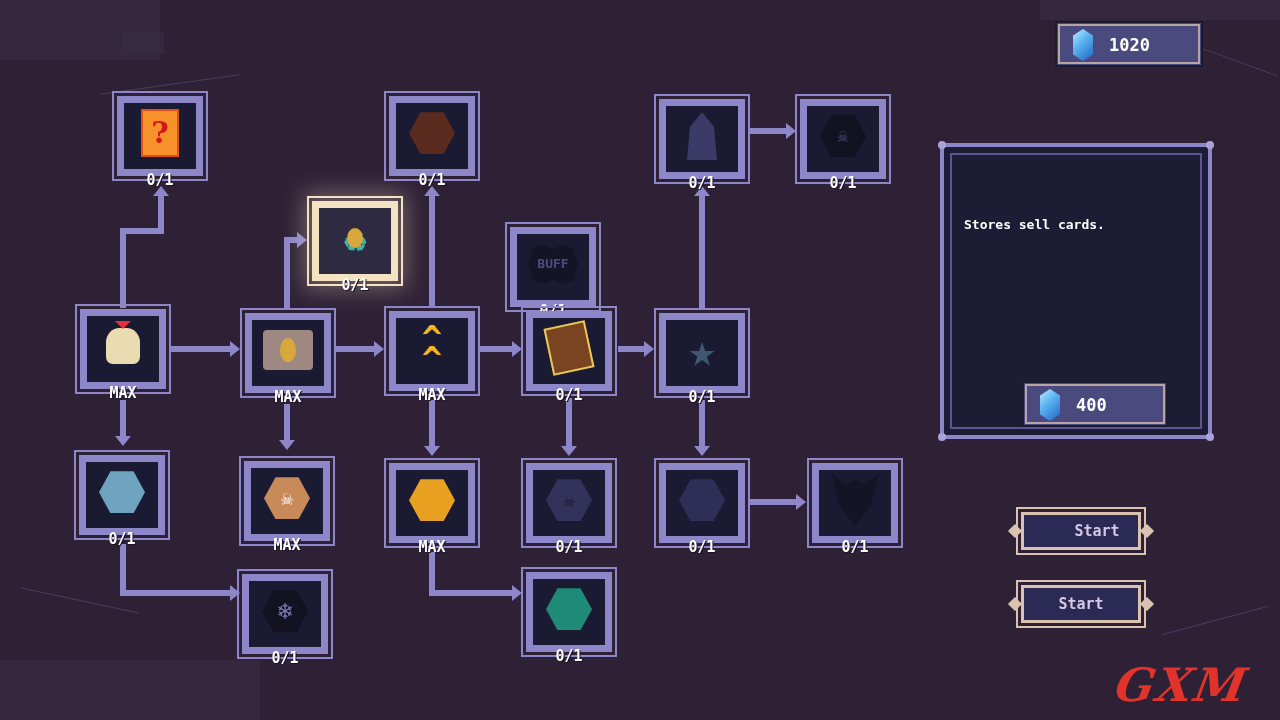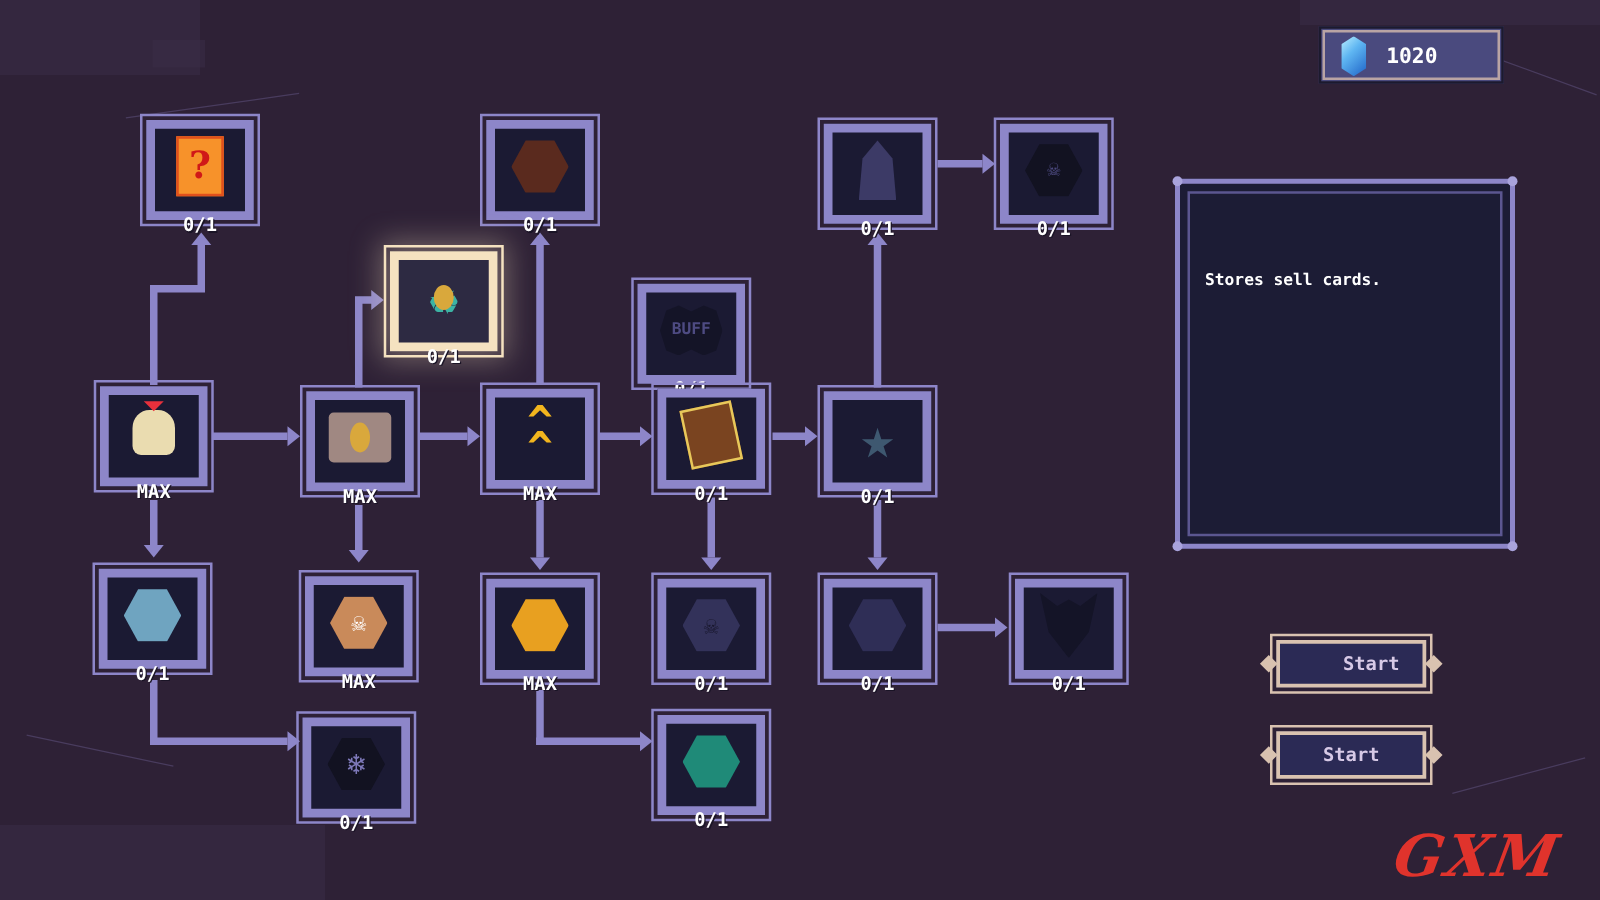--- a/index.html
+++ b/index.html
@@ -223,20 +223,24 @@
   <div class="gem"></div>
   <div class="amount">1020</div>
 </div>
 
 <div class="panel">
   <div class="dot" style="left:-6px;top:-6px;"></div>
   <div class="dot" style="right:-6px;top:-6px;"></div>
   <div class="dot" style="left:-6px;bottom:-6px;"></div>
   <div class="dot" style="right:-6px;bottom:-6px;"></div>
   <div class="panel-desc">Stores sell cards.</div>
+  <div class="cost-box">
+    <div class="gem"></div>
+    <div class="amount">400</div>
+  </div>
 </div>
 
 <div class="btn" style="left:1021px;top:512px;padding-left:32px;">
   <span class="gemdot" style="left:-14px;"></span>
   <span>Start</span>
   <span class="gemdot" style="right:-14px;"></span>
 </div>
 <div class="btn" style="left:1021px;top:585px;">
   <span class="gemdot" style="left:-14px;"></span>
   <span>Start</span>

